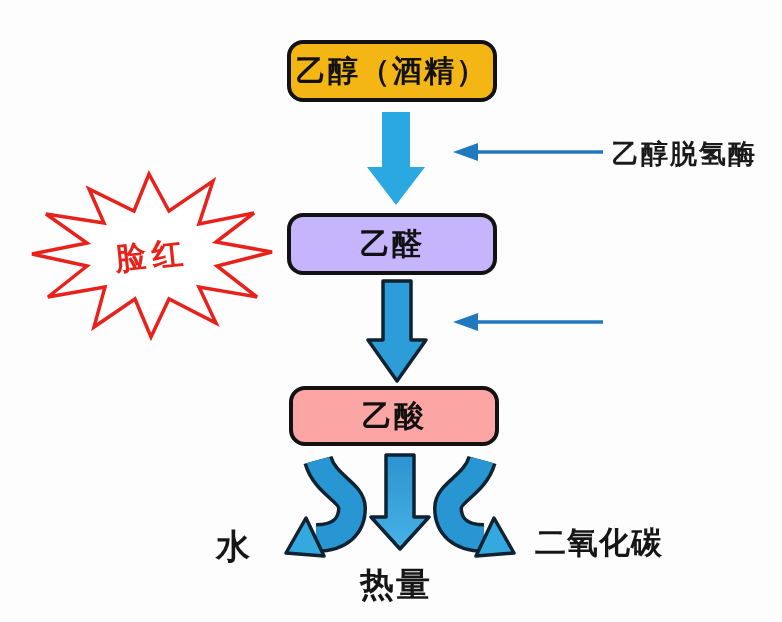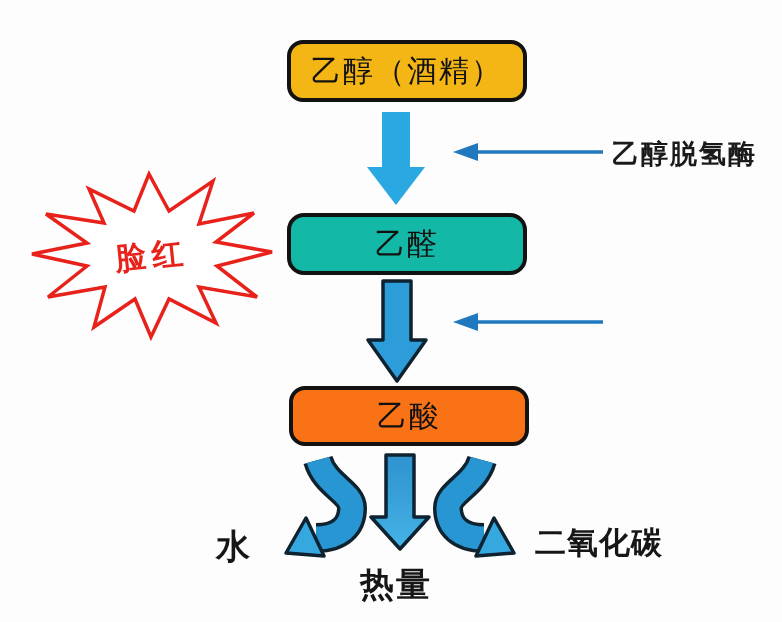--- a/index.html
+++ b/index.html
@@ -6,31 +6,31 @@
   .stage{
     position:relative;
     width:782px;height:622px;
     background:#fdfdfd;
     overflow:hidden;
     font-family:"Liberation Sans", sans-serif;
   }
   .arrow-layer{position:absolute;left:0;top:0;width:782px;height:622px;}
   .node{
     position:absolute;
-    width:240px;height:62px;
+    width:210px;height:62px;
     border:4px solid #121212;
     border-radius:16px;
     box-sizing:border-box;
     display:flex;align-items:center;justify-content:center;
-    font-size:30px;font-weight:400;color:#111;
+    font-size:30px;font-weight:700;color:#111;
     letter-spacing:2px;
   }
   .node-ethanol{left:287px;top:40px;background:#F3B614;}
-  .node-acetaldehyde{left:287px;top:213px;background:#14b8a6;border-radius:17px;}
-  .node-acetic{left:289px;top:386px;height:60px;background:#f97316;}
+  .node-acetaldehyde{left:287px;top:213px;background:#c4b5fd;}
+  .node-acetic{left:289px;top:386px;height:60px;background:#fca5a5;}
   .enzyme-label{
     position:absolute;left:612px;
     font-family:"Liberation Serif", serif;
     font-size:27px;font-weight:700;color:#1a1a1a;
     letter-spacing:2px;white-space:nowrap;
   }
   .enzyme-adh{top:136px;font-family:Liberation Mono, monospace;}
   .enzyme-aldh{top:306px;}
   .burst-label{
     position:absolute;left:86px;top:237px;width:132px;height:38px;

